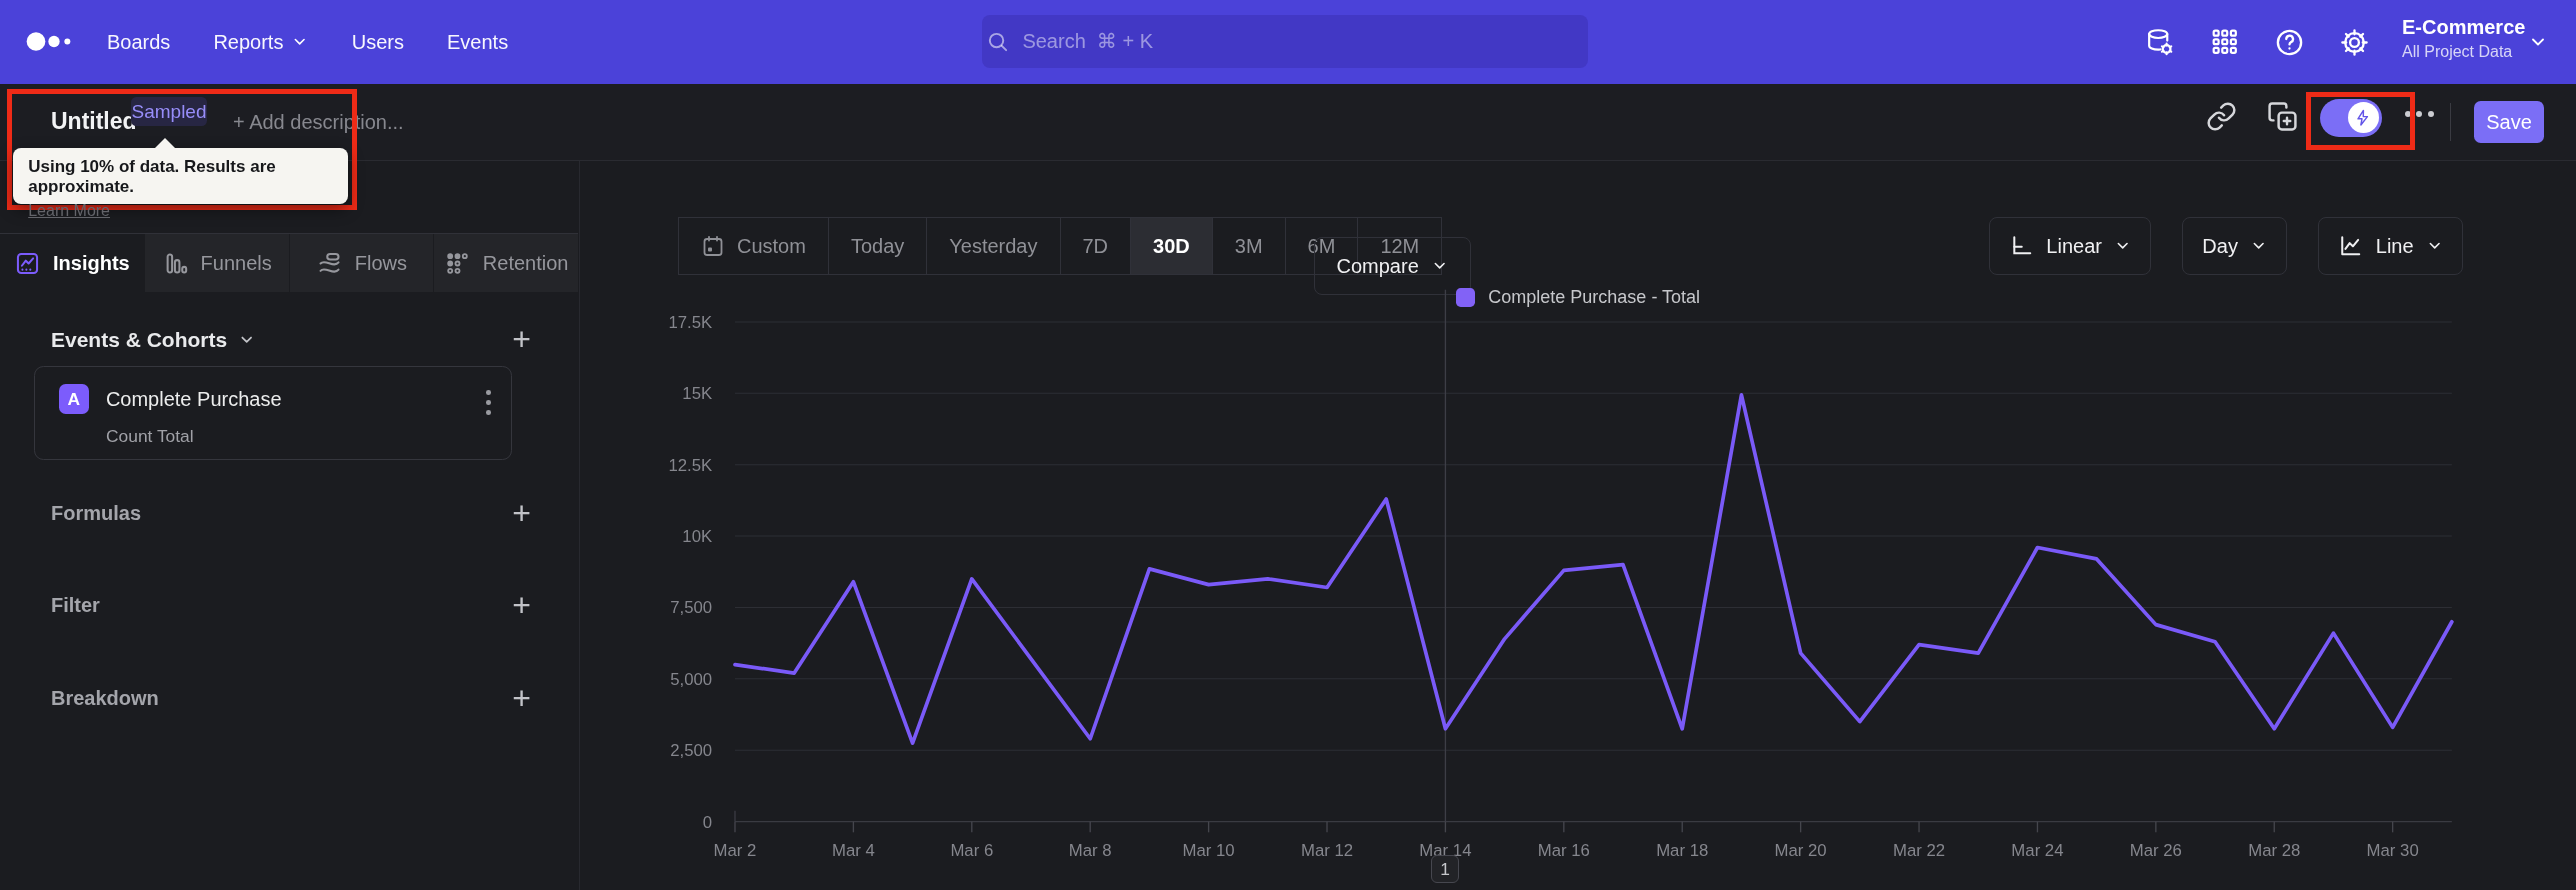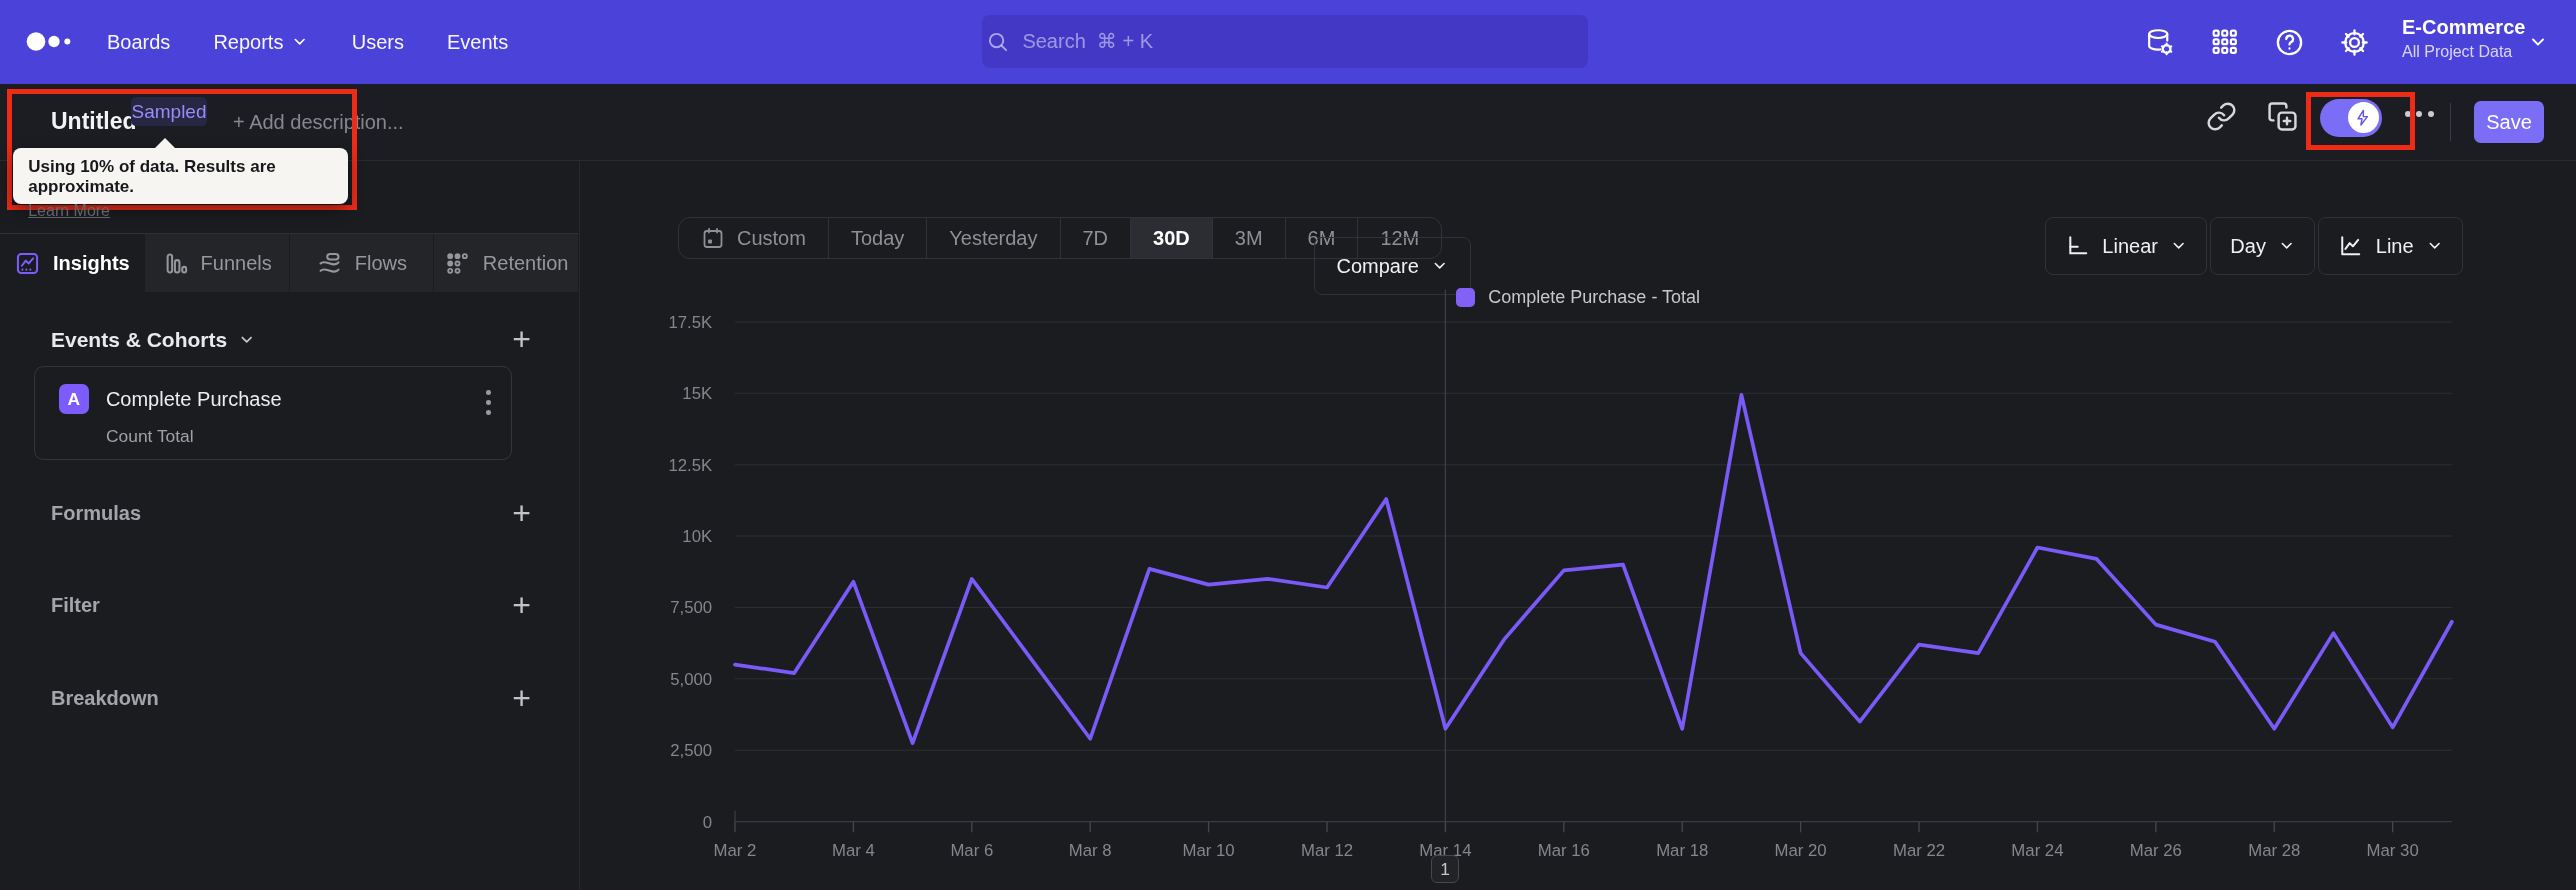--- a/index.html
+++ b/index.html
@@ -48,26 +48,26 @@
   .event-badge { width:29.5px; height:29.5px; background:#7c5cfc; border-radius:6.7px; color:#fff; font-size:17.4px; font-weight:700; display:flex; align-items:center; justify-content:center; }
   .event-name { font-size:20px; color:#eceded; font-weight:500; }
   .kebab { position:absolute; right:20px; top:23px; display:flex; flex-direction:column; gap:5.4px; cursor:pointer; }
   .kebab i { width:4.7px; height:4.7px; background:#9a9ba1; border-radius:50%; }
   .event-metric { position:absolute; left:71px; top:59px; font-size:17.4px; color:#a0a1a7; cursor:pointer; }
   .section-row { position:absolute; left:51px; width:480px; display:flex; align-items:center; }
   .section-label { font-size:20px; font-weight:600; color:#a4a5ab; }
 
   
   .main { position:absolute; left:580px; top:161px; width:1996px; height:729px; }
-  .range-group { position:absolute; left:98px; top:56px; height:42px; display:flex; border:1.3px solid #303139; border-radius:12px; overflow:hidden; }
+  .range-group { position:absolute; left:98px; top:56px; height:58px; display:flex; border:1.3px solid #303139; border-radius:0; overflow:hidden; }
   .range-item { display:flex; align-items:center; gap:12px; padding:0 22px; font-size:20px; color:#8f9096; border-left:1.3px solid #303139; cursor:pointer; }
   .range-item:first-child { border-left:none; }
   .range-item.active { background:#2c2d33; color:#fff; font-weight:600; }
   .compare-btn { position:absolute; left:734px; top:56px; height:58px; padding:0 21.5px; display:flex; align-items:center; gap:12px; border:1.3px solid #303139; border-radius:8px; color:#f0f0f2; font-size:20px; font-weight:500; cursor:pointer;margin-top:20px; }
-  .right-controls { position:absolute; right:113px; top:56px; display:flex; gap:3px; }
+  .right-controls { position:absolute; right:113px; top:56px; display:flex; gap:31px; }
   .ctrl-btn { height:58px; padding:0 19px; display:flex; align-items:center; gap:12px; border:1.3px solid #303139; border-radius:8px; color:#f0f0f2; font-size:20px; font-weight:500; cursor:pointer; }
 
   
   .legend { position:absolute; left:0; top:126px; width:100%; display:flex; justify-content:center; align-items:center; gap:13.4px; cursor:pointer; }
   .legend-swatch { width:19px; height:19px; border-radius:4.7px; }
   .legend-label { font-size:18px; color:#c6c7cb; }
   #chart-svg { position:absolute; left:0; top:0; }
   #chart-svg text { font-family:"Liberation Sans",sans-serif; }
   .annotation-marker { position:absolute; width:28px; height:28px; border:1.3px solid #46474f; border-radius:6px; background:#222327; color:#c6c7cb; font-size:17.4px; display:flex; align-items:center; justify-content:center; cursor:pointer; }
 

